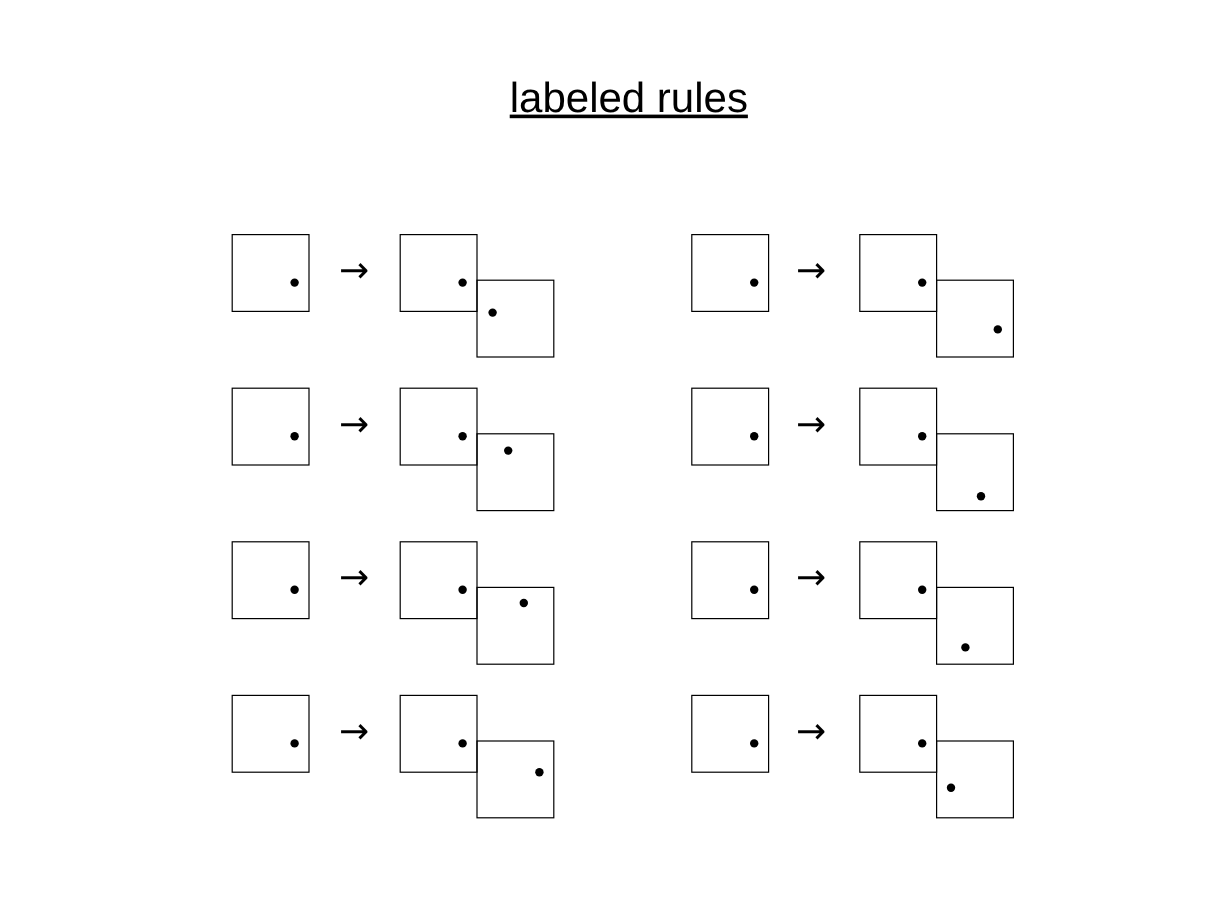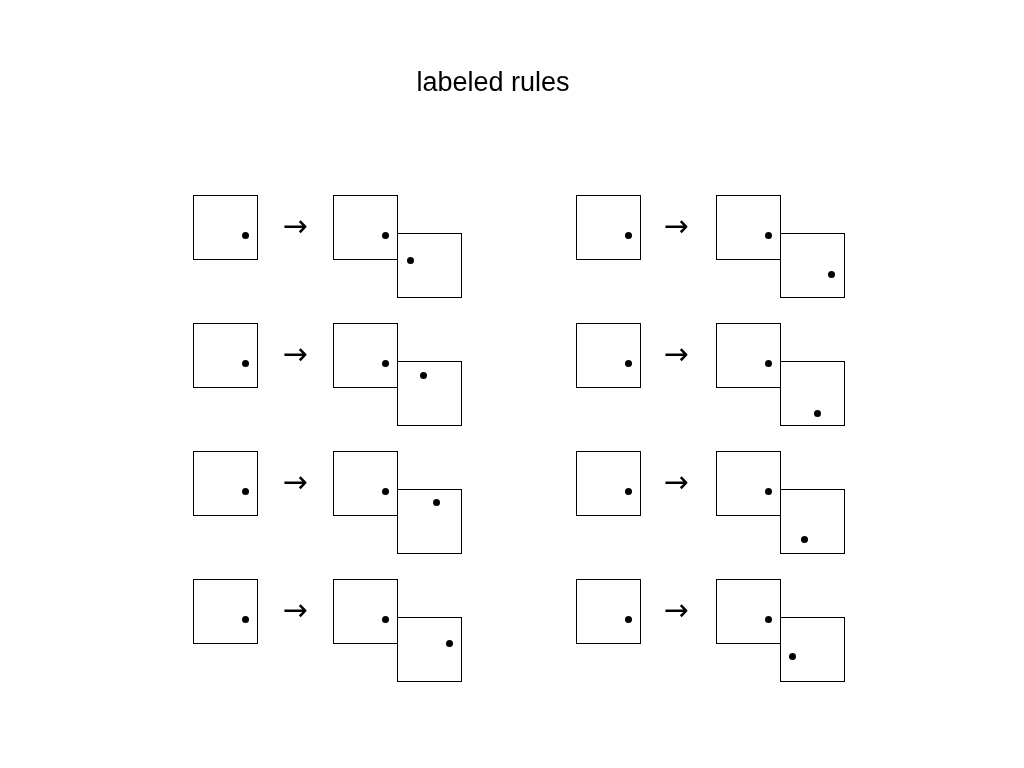--- a/index.html
+++ b/index.html
@@ -9,26 +9,27 @@
     font-family: "Liberation Sans", sans-serif;
   }
   #stage {
     position: relative;
     width: 1024px; height: 768px;
     background: var(--bg, #ffffff);
     overflow: hidden;
   }
   .figure-title {
     position: absolute;
-    left: 493px; top: 82px;
+    left: 524px; top: 82px;
     transform: translate(-50%, -50%);
-    font-size: 27px;
+    font-size: 35px;
     line-height: 1;
     color: var(--text, #000000);
     white-space: nowrap;
+    text-decoration: underline;
   }
   .rule { position: absolute; left: 0; top: 0; width: 0; height: 0; }
   .square {
     position: absolute;
     box-sizing: border-box;
     border: 1px solid var(--line, #000000);
     background: transparent;
   }
   .dot {
     position: absolute;

